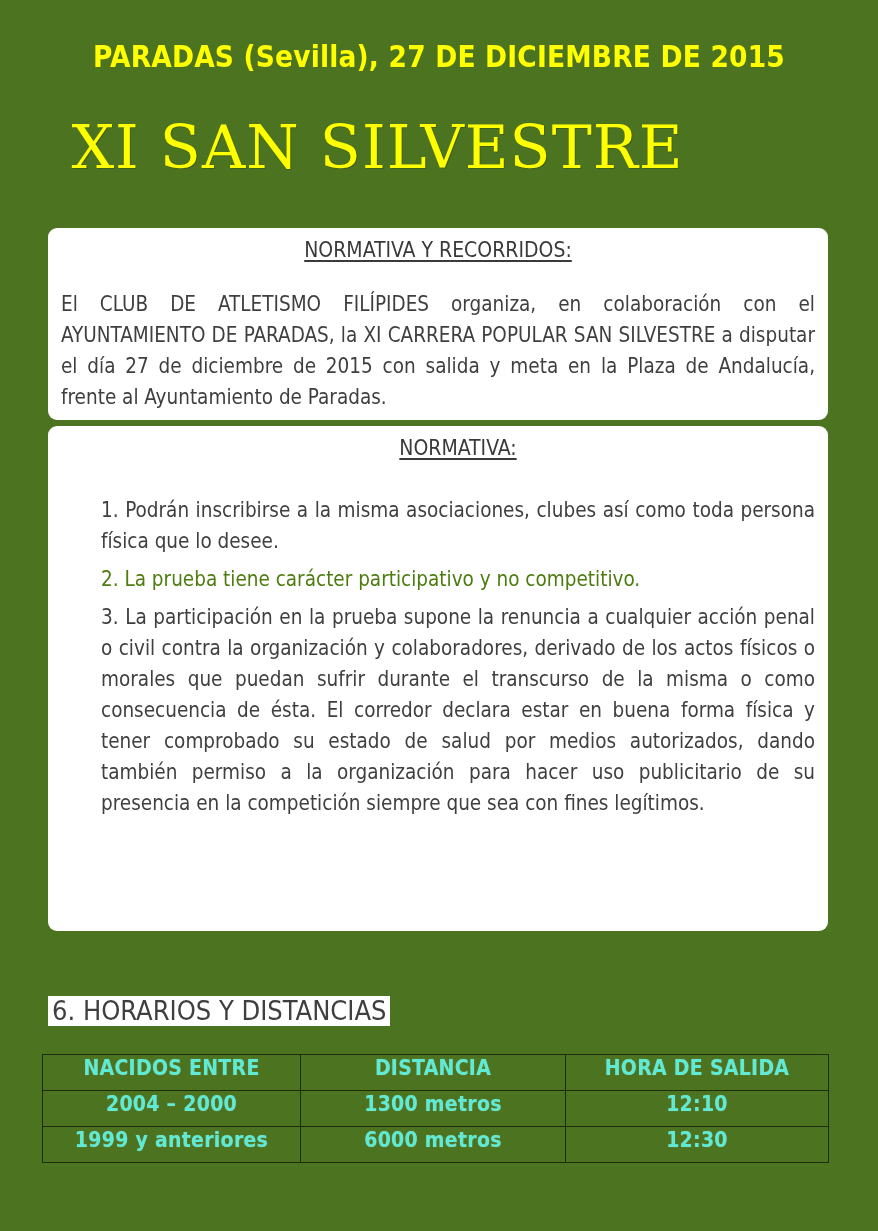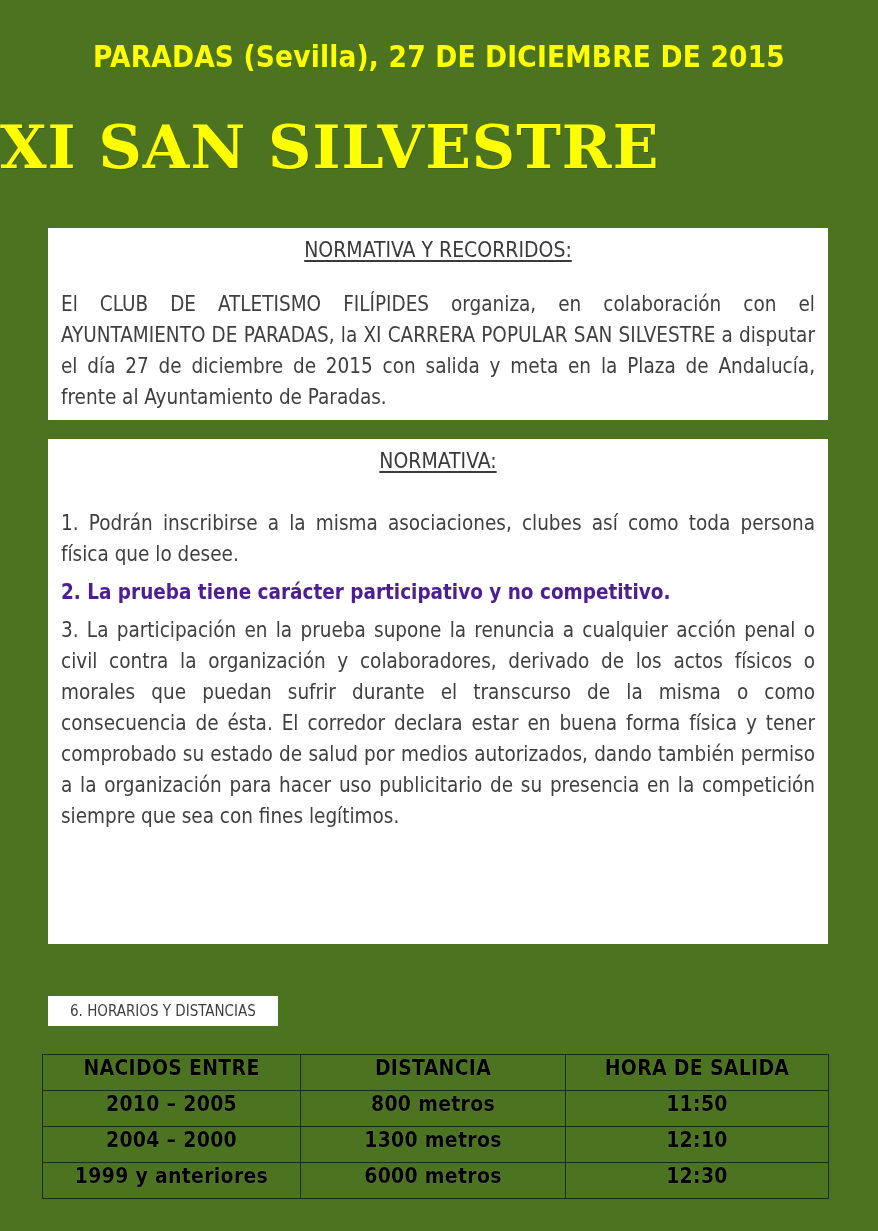--- a/index.html
+++ b/index.html
@@ -28,39 +28,40 @@
     font-size: 31px;
     letter-spacing: 0.2px;
     transform: scaleX(0.95);
     white-space: nowrap;
   }
   .poster-title {
     position: absolute;
     left: 0;
     top: 112px;
     width: 755px;
-    text-align: left;
+    text-align: center;
     color: #ffff00;
     font-family: "DejaVu Serif", "Liberation Serif", serif;
-    font-weight: bold;
+    font-weight: normal;
     font-size: 60px;
     letter-spacing: 1px;
     white-space: nowrap;
     text-shadow: 1px 1px 0 rgba(0,0,0,0.18);
   }
 
   
   .white-box {
     position: absolute;
     background: #ffffff;
     box-sizing: border-box;
     padding: 0;
+    border-radius: 9px;
   }
   #box-recorridos { left: 48px; top: 228px; width: 780px; height: 192px; }
-  #box-normativa  { left: 48px; top: 439px; width: 780px; height: 505px; }
+  #box-normativa  { left: 48px; top: 426px; width: 780px; height: 505px; padding-left: 40px; }
 
   .box-heading {
     text-align: center;
     font-size: 21px;
     color: #3a3a3a;
     font-family: "DejaVu Sans Condensed", "Liberation Sans Narrow", "Liberation Sans", sans-serif;
     padding-top: 10px;
     padding-bottom: 2px;
   }
   .box-heading span {
@@ -74,52 +75,52 @@
   .para {
     font-size: 20.5px;
     line-height: 31px;
     color: #3f3f3f;
     text-align: justify;
     text-justify: inter-word;
     font-family: "DejaVu Sans Condensed", "Liberation Sans Narrow", "Liberation Sans", sans-serif;
     margin: 7px;
     transform-origin: left top;
   }
-  .para.red { color: #4c1d95; font-weight: bold; }
+  .para.red { color: #4d7c0f; }
   .para.lastline-natural { text-align-last: left; }
 
   .spacer-18 { height: 18px; }
   .spacer-24 { height: 26px; }
 
   
   #section6-label {
     position: absolute;
     left: 48px;
     top: 996px;
     background: #ffffff;
     color: #3f3f3f;
-    font-size: 15px;
+    font-size: 27px;
     line-height: 30px;
-    padding: 0 22px;
+    padding: 0 4px;
     font-family: "DejaVu Sans Condensed", "Liberation Sans Narrow", "Liberation Sans", sans-serif;
     white-space: nowrap;
   }
 
   
   #schedule-table {
     position: absolute;
     left: 42px;
     top: 1054px;
     width: 786px;
     border-collapse: collapse;
     table-layout: fixed;
   }
   #schedule-table td, #schedule-table th {
     border: 1.5px solid #1b2d0a;
-    color: #000000;
+    color: #5eead4;
     text-align: center;
     font-weight: bold;
     font-size: 21px;
     font-family: "DejaVu Sans Condensed", "Liberation Sans Narrow", "Liberation Sans", sans-serif;
     padding: 1px 2px 10px 2px;
     height: 24px;
     background: #4c7320;
     letter-spacing: 0.3px;
     text-shadow: 0 0 1px rgba(255,255,255,0.35);
   }
@@ -166,25 +167,20 @@
   </colgroup>
   <thead>
     <tr>
       <th>NACIDOS ENTRE</th>
       <th>DISTANCIA</th>
       <th>HORA DE SALIDA</th>
     </tr>
   </thead>
   <tbody>
     <tr>
-      <td>2010 – 2005</td>
-      <td>800 metros</td>
-      <td>11:50</td>
-    </tr>
-    <tr>
       <td>2004 – 2000</td>
       <td>1300 metros</td>
       <td>12:10</td>
     </tr>
     <tr>
       <td>1999 y anteriores</td>
       <td>6000 metros</td>
       <td>12:30</td>
     </tr>
   </tbody>

